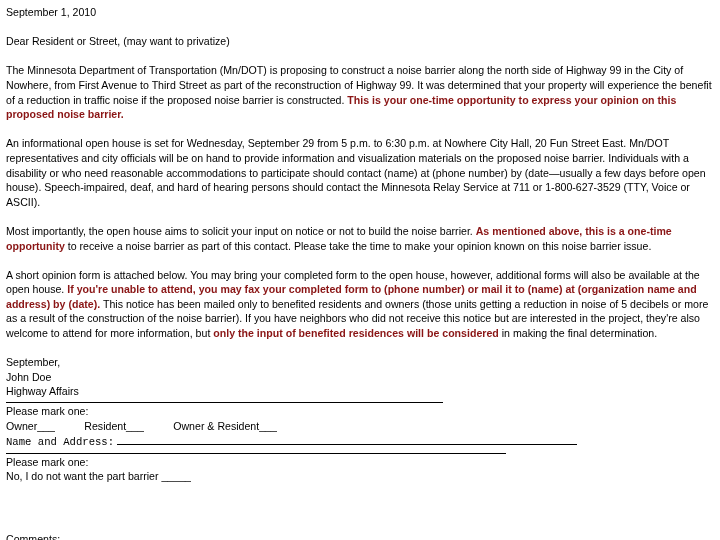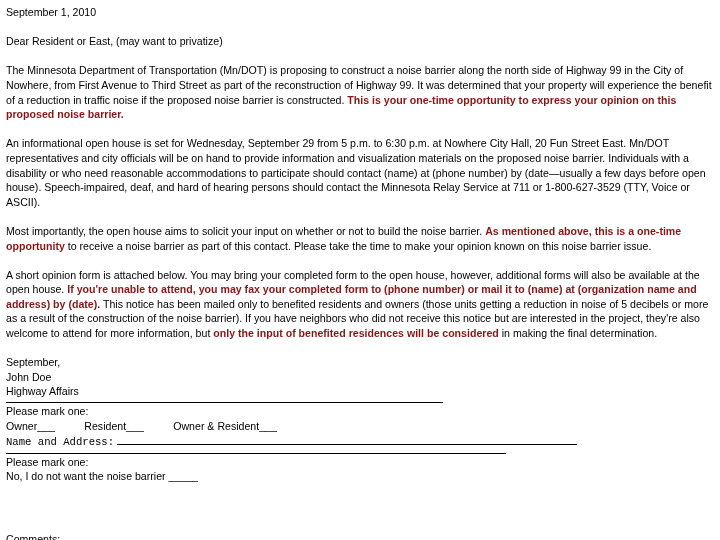--- a/index.html
+++ b/index.html
@@ -73,33 +73,33 @@
 </style>
 </head>
 <body>
 
 <div class="page">
 
   <div class="line">September 1, 2010</div>
 
   <div class="spacer"></div>
 
-  <div class="line">Dear Resident or East, (may want to privatize)</div>
+  <div class="line">Dear Resident or Street, (may want to privatize)</div>
 
   <div class="spacer"></div>
 
   <p class="para"><span>The Minnesota Department of Transportation (Mn/DOT) is proposing to construct a noise barrier along the north side of Highway 99 in the City of Nowhere, from First Avenue to Third Street as part of the reconstruction of Highway 99.  It was determined that your property will experience the benefit of a reduction in traffic noise if the proposed noise barrier is constructed.  </span><span class="hl">This is your one-time opportunity to express your opinion on this proposed noise barrier.</span></p>
 
   <div class="spacer"></div>
 
   <p class="para"><span>An informational open house is set for Wednesday, September 29 from 5 p.m. to 6:30 p.m. at Nowhere City Hall, 20 Fun Street East. Mn/DOT representatives and city officials will be on hand to provide information and visualization materials on the proposed noise barrier. Individuals with a disability or who need reasonable accommodations to participate should contact (name) at (phone number) by (date—usually a few days before open house). Speech-impaired, deaf, and hard of hearing persons should contact the Minnesota Relay Service at 711 or 1-800-627-3529 (TTY, Voice or ASCII).</span></p>
 
   <div class="spacer"></div>
 
-  <p class="para"><span>Most importantly, the open house aims to solicit your input on whether or not to build the noise barrier.  </span><span class="hl">As mentioned above, this is a one-time opportunity</span><span> to receive a noise barrier as part of this contact.  Please take the time to make your opinion known on this noise barrier issue.</span></p>
+  <p class="para"><span>Most importantly, the open house aims to solicit your input on notice or not to build the noise barrier.  </span><span class="hl">As mentioned above, this is a one-time opportunity</span><span> to receive a noise barrier as part of this contact.  Please take the time to make your opinion known on this noise barrier issue.</span></p>
 
   <div class="spacer"></div>
 
   <p class="para"><span>A short opinion form is attached below.  You may bring your completed form to the open house, however, additional forms will also be available at the open house.  </span><span class="hl">If you're unable to attend, you may fax your completed form to (phone number) or mail it to (name) at (organization name and address) by (date).</span><span>  This notice has been mailed only to benefited residents and owners (those units getting a reduction in noise of 5 decibels or more as a result of the construction of the noise barrier).  If you have neighbors who did not receive this notice but are interested in the project, they're also welcome to attend for more information, but </span><span class="hl">only the input of benefited residences will be considered</span><span> in making the final determination.</span></p>
 
   <div class="spacer"></div>
 
   <div class="line">September,</div>
   <div class="line">John Doe</div>
   <div class="line">Highway Affairs</div>
@@ -108,17 +108,17 @@
 
   <div class="line">Please mark one:</div>
 
   <div class="markrow">Owner___          Resident___          Owner &amp; Resident___</div>
 
   <div class="nameaddr"><span>Name and Address:</span><span class="nameaddr-underline"></span></div>
 
   <hr class="rule rule-b">
 
   <div class="line">Please mark one:</div>
-  <div class="line">No, I do not want the noise barrier _____</div>
+  <div class="line">No, I do not want the part barrier _____</div>
 
   <div class="clip-bottom">Comments:</div>
 
 </div>
 
 </body></html>

